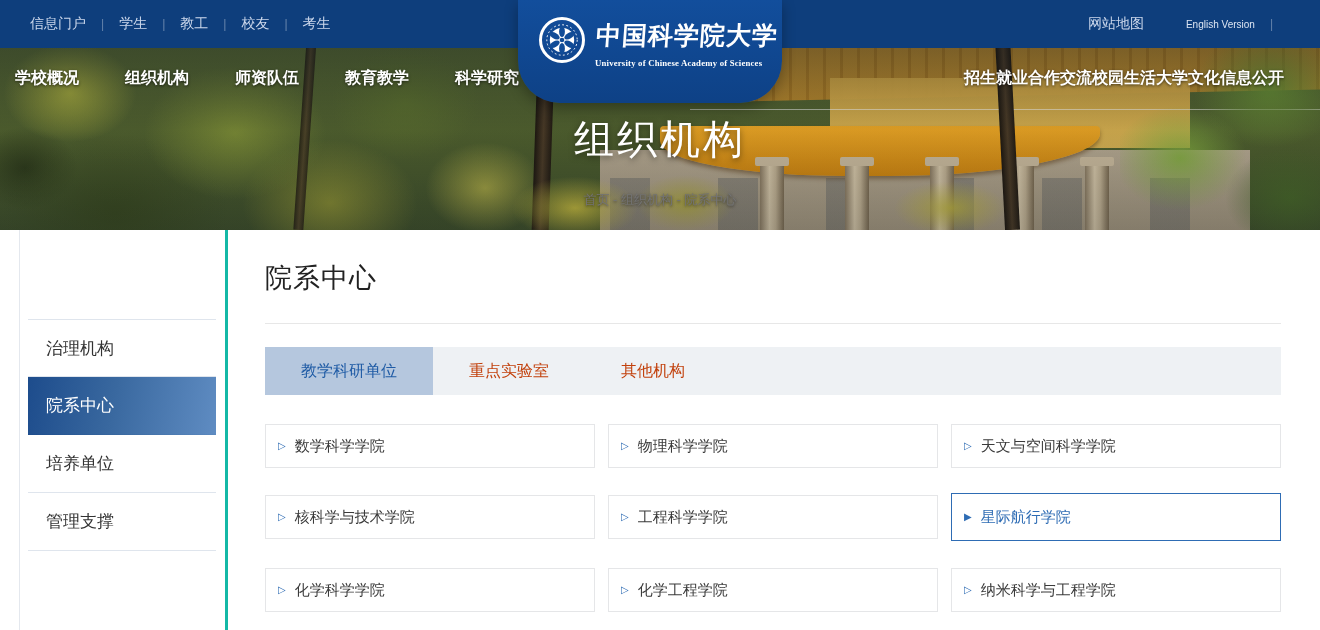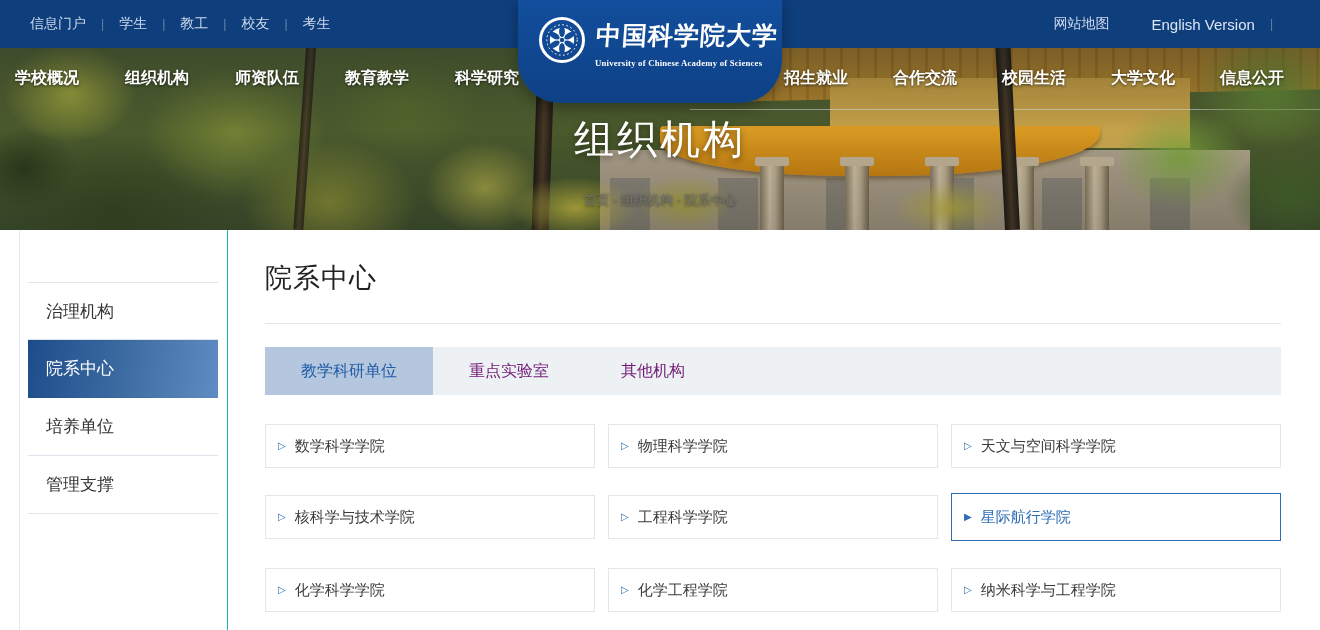--- a/index.html
+++ b/index.html
@@ -14,21 +14,21 @@
   
   .utility-bar {
     position:absolute; left:0; top:0; width:1320px; height:48px;
     background:#0e3e7c; display:flex; align-items:center; z-index:4;
   }
   .ubar-left { display:flex; align-items:center; margin-left:30px; }
   .ubar-right { display:flex; align-items:center; margin-left:auto; margin-right:32px; }
   .ulink { color:#ccd8ec; font-size:14px; cursor:pointer; white-space:nowrap; }
   .usep { color:rgba(255,255,255,.35); margin:0 15px; font-size:12px; }
   .ulink-map { margin-right:42px; }
-  .ulink-en { font-size:15px; color:#dde6f3; }
+  .ulink-en { font-size:10px; color:#dde6f3; }
 
   
   .hero { position:absolute; left:0; top:38px; width:1320px; height:192px; overflow:hidden; }
   .hero > div { position:absolute; }
   .hp-base { inset:0; background:linear-gradient(180deg,#5e6e34,#50602d 55%,#41512a); }
   .hp-foliage-left { left:0; top:0; width:600px; height:100%;
     background:
       radial-gradient(95px 70px at 70px 55px, rgba(172,176,62,.95), transparent 70%),
       radial-gradient(130px 95px at 235px 95px, rgba(128,144,54,.95), transparent 70%),
       radial-gradient(105px 80px at 405px 65px, rgba(96,116,46,.9), transparent 70%),
@@ -75,21 +75,21 @@
       radial-gradient(95px 75px at 60px 120px, rgba(134,176,63,.9), transparent 70%),
       radial-gradient(90px 70px at 170px 160px, rgba(74,106,40,.9), transparent 72%);
   }
   .hp-shade { inset:0;
     background:linear-gradient(180deg, rgba(8,18,30,.4), rgba(8,18,30,.1) 48%, rgba(8,18,30,.22));
   }
 
   
   .main-nav { position:absolute; left:0; top:58px; width:1320px; height:40px; z-index:3;text-align:center; }
   .nav-group-left { position:absolute; left:15px; top:0; display:flex; gap:46px; }
-  .nav-group-right { position:absolute; right:36px; top:0; display:flex; gap:45px; }
+  .nav-group-right { position:absolute; right:36px; top:0; display:flex; }
   .nav-link { color:#fff; font-size:16px; font-weight:bold; line-height:40px; cursor:pointer;
     text-shadow:0 1px 3px rgba(0,0,0,.65); white-space:nowrap; }
 
   .hero-title { position:absolute; left:0; top:112px; width:1320px; text-align:center;
     color:#fff; font-size:40px; letter-spacing:3px; font-weight:400; z-index:3;
     text-shadow:0 2px 6px rgba(0,0,0,.5); }
   .hero-breadcrumb { position:absolute; left:0; top:191px; width:1320px; text-align:center;
     color:#737373; font-size:13px; z-index:3; text-shadow:0 1px 3px rgba(0,0,0,.6); }
   .crumb { cursor:pointer; }
   .crumb.current { cursor:default; }
@@ -102,33 +102,33 @@
   .badge-cn { position:absolute; left:78px; top:19px; color:#fff; font-size:25px; font-weight:bold;
     letter-spacing:1px; white-space:nowrap; transform:skewX(-4deg); }
   .badge-en { position:absolute; left:77px; top:58px; color:#fff; font-size:9px; font-weight:bold;
     font-family:"Liberation Serif","DejaVu Serif",serif; white-space:nowrap;
     transform-origin:left center; transform:scaleX(.97); letter-spacing:.2px; }
 
   
   .content { position:absolute; left:0; top:230px; width:1320px; height:400px; background:#fff; }
 
   .sidebar { position:absolute; left:19px; top:0; bottom:0; width:209px;
-    border-left:1px solid #e4e8ee; border-right:1px solid #14b8a6; padding-top:52px; }
+    border-left:1px solid #e4e8ee; border-right:3px solid #14b8a6; padding-top:89px; }
   .side-nav { list-style:none; margin:0 9px 0 8px; padding:0; }
   .side-item { height:58px; line-height:58px; padding-left:18px; font-size:17px; color:#333;
     border-bottom:1px solid #dfe5ed; cursor:pointer; }
   .side-item:first-child { border-top:1px solid #dfe5ed; }
   .side-item.active { background:linear-gradient(100deg,#1d4c8c 0%,#39689f 45%,#5f8cc2 100%);
     color:#fff; border-bottom-color:transparent; }
 
   .main { position:absolute; left:265px; top:0; width:1016px; }
   .page-heading { margin:30px 0 0; font-size:27px; font-weight:500; color:#222; letter-spacing:1px; }
   .heading-rule { height:1px; background:#e7e7e7; margin-top:27px; }
   .tab-bar { margin-top:23px; height:48px; background:#eef1f4; display:flex; }
-  .tab { padding:0 36px; line-height:48px; font-size:16px; color:#701a75; cursor:pointer; white-space:nowrap; }
+  .tab { padding:0 36px; line-height:48px; font-size:16px; color:#c2410c; cursor:pointer; white-space:nowrap; }
   .tab.active { background:#b5c7de; color:#1f5ba5; }
 
   .dept-grid { margin-top:29px; display:grid; grid-template-columns:repeat(3,330px); gap:27px 13px; }
   .cell { height:44px; background:#fff; border:1px solid #e5e6e8; display:flex; align-items:center;
     padding-left:12px; font-size:15px; color:#3a3a3a; cursor:pointer; }
   .cell .arrow { color:#2e6cb4; font-size:10px; margin-right:9px; line-height:1; flex:0 0 auto; }
   .cell.active { height:48px; margin-top:-2px; border-color:#2e6cb4; color:#2e6cb4; }
 </style>
 </head>
 <body>

